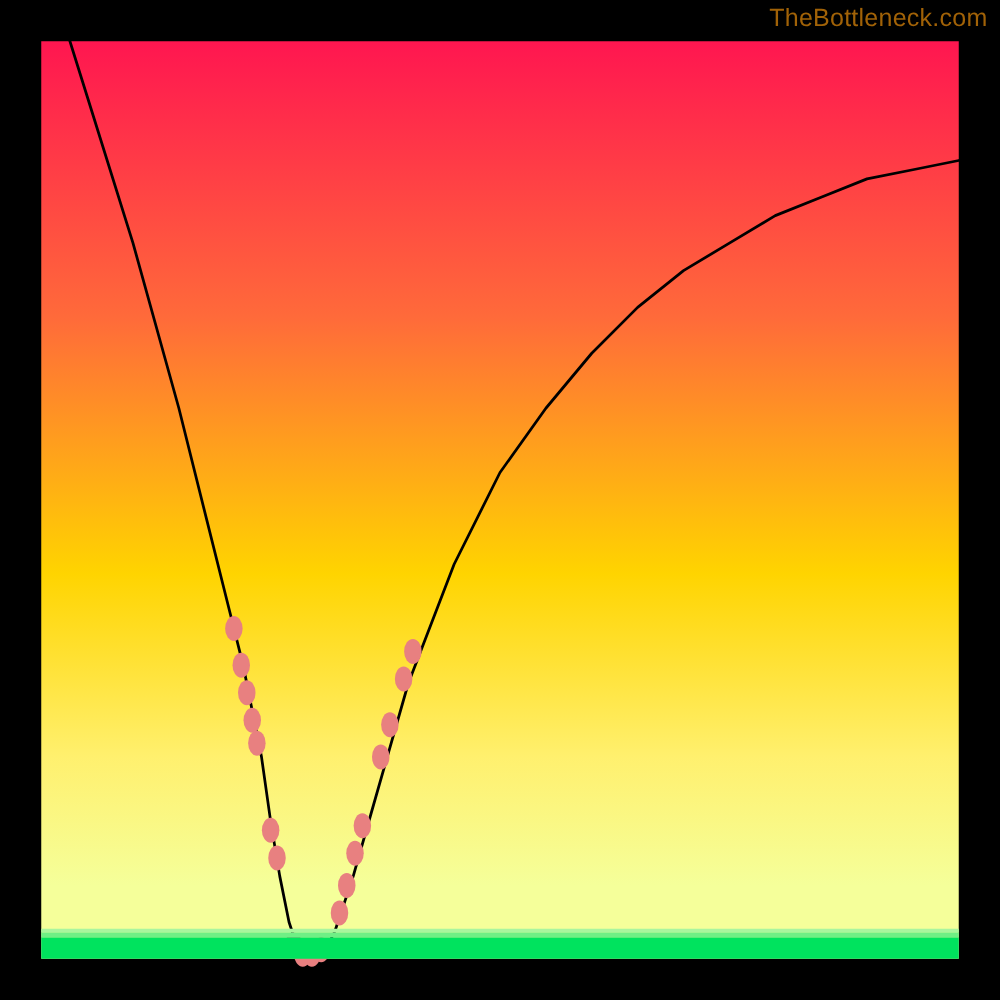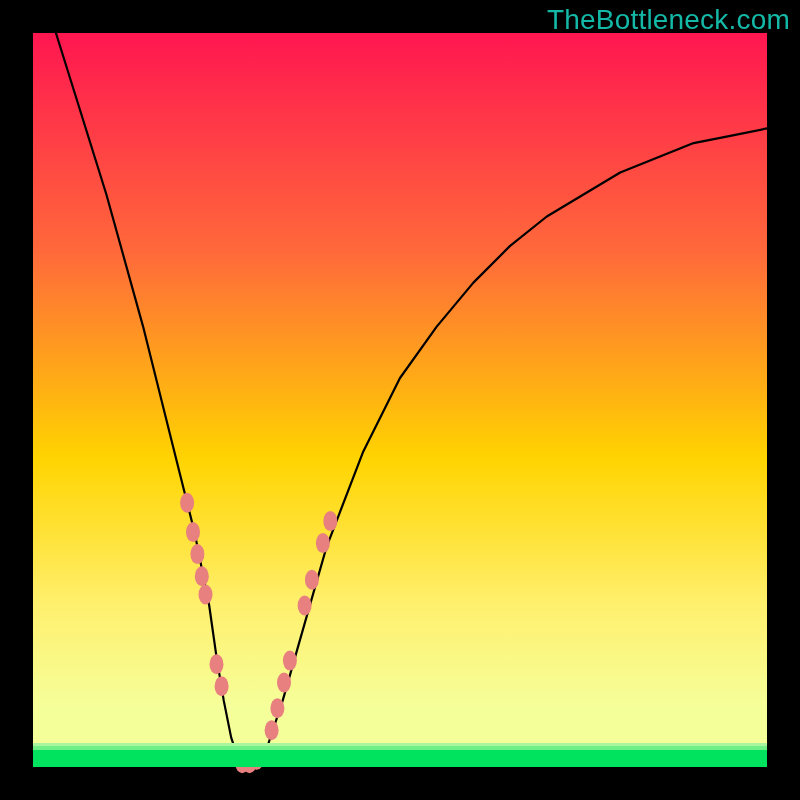--- a/index.html
+++ b/index.html
@@ -38,22 +38,22 @@
     left: 33px;
     top: 33px;
     width: 734px;
     height: 734px;
     overflow: visible;
   }
   .watermark {
     position: absolute;
     top: 4px;
     right: 10px;
-    color: #14b8a6;
-    font-size: 28px;
+    color: #a16207;
+    font-size: 20px;
     font-weight: 500;
     letter-spacing: 0.2px;
   }
 </style>
 </head>
 <body>
 
 <div class="frame">
   <div class="plot-area" id="plot-area" style="background: linear-gradient(rgb(255, 22, 80) 0%, rgb(255, 106, 58) 30%, rgb(255, 212, 0) 58%, rgb(255, 240, 110) 78%, rgb(245, 255, 154) 92%, rgb(245, 255, 154) 100%);"></div>
 

